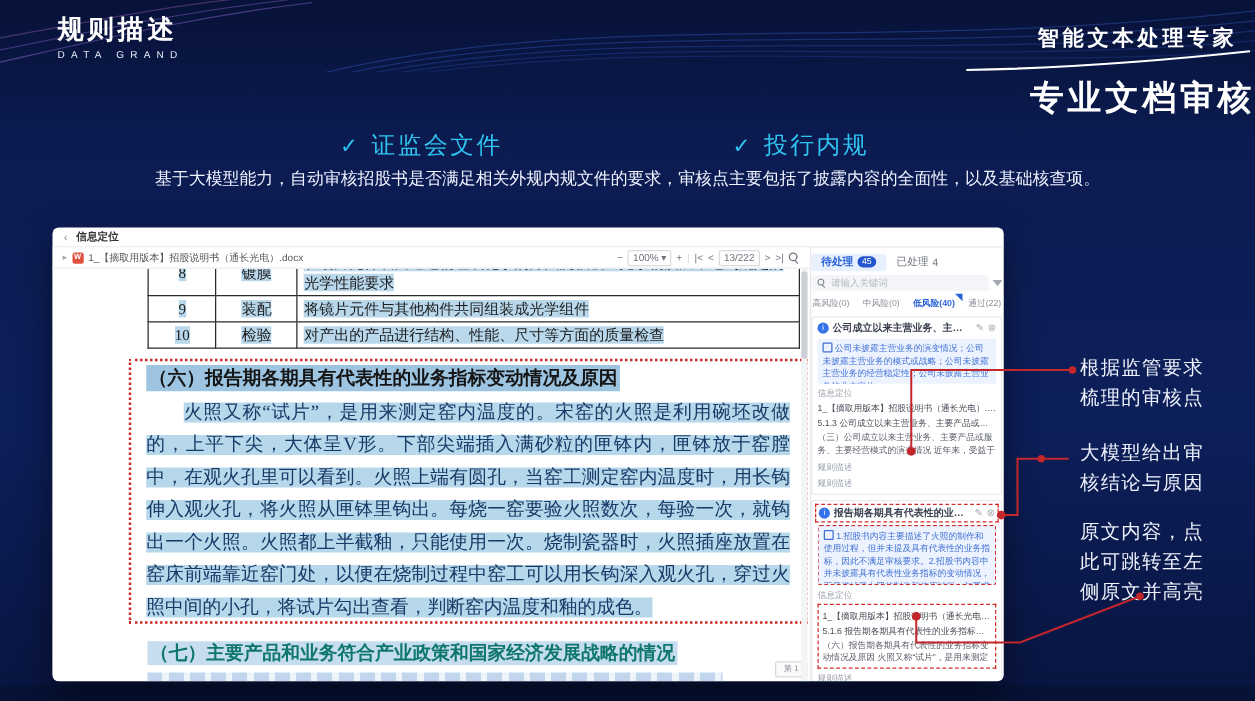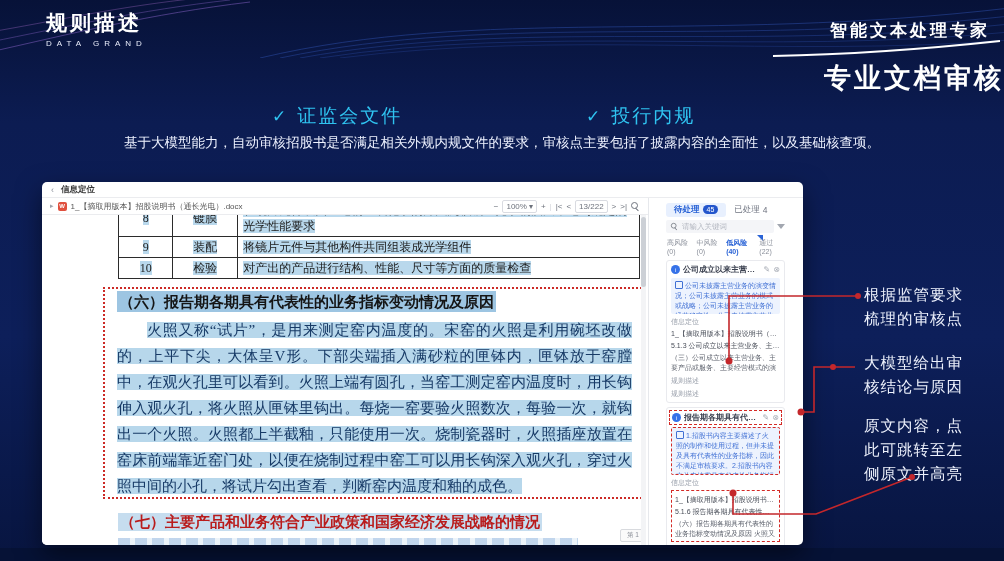--- a/index.html
+++ b/index.html
@@ -45,32 +45,32 @@
   table.doct{border-collapse:collapse;margin:-15px 0 0 76px;width:522px;font-size:12px;line-height:16px;color:#1c1c1c;}
   table.doct td{border:1.5px solid #2b2b2b;padding:2px 5px;}
   td.c-no{width:45px;text-align:center;} td.c-nm{width:56px;text-align:center;} td.c-ds{width:409px;}
   .hl{background:#b9d8ec;}
   .redbox{position:absolute;left:61px;top:73px;width:543px;height:212px;border:2px dotted #cc2a26;
     box-sizing:border-box;padding:4px 12px;}
   .sec6t{font-size:15px;font-weight:bold;color:#151515;font-family:"Liberation Sans","DejaVu Sans",sans-serif;}
   .sec6t span{background:#9dc5e2;padding:2px 2px;}
   .sec6b{margin:5px 0 0;font-size:15px;line-height:26px;text-indent:2em;text-align:justify;color:#173a66;}
   .sec6b span{background:#b7d7eb;}
-  .sec7t{position:absolute;left:76px;top:299px;font-size:15px;font-weight:bold;color:#b91c1c;
-    font-family:Liberation Serif, serif;}
+  .sec7t{position:absolute;left:76px;top:299px;font-size:15px;font-weight:bold;color:#0f766e;
+    font-family:Liberation Sans, sans-serif;}
   .sec7t span{background:#c6ddef;padding:1px 2px;}
   .cutline{position:absolute;left:76px;top:324px;width:460px;height:7px;opacity:.55;
     background:repeating-linear-gradient(90deg,#8fb4de 0 12px,#ddeaf5 12px 17px);}
   .pagebadge{position:absolute;left:578px;top:315px;width:24px;height:11px;border:1px solid #d8dade;background:#fafafa;
     border-radius:2px;font-size:6.5px;color:#8b8f98;display:flex;align-items:center;justify-content:center;
     font-family:"Liberation Sans","DejaVu Sans",sans-serif;}
   .sbar{position:absolute;left:599px;top:0;bottom:0;width:5px;background:#f3f4f6;}
   .sthumb{position:absolute;left:0;top:3px;width:5px;height:70px;background:#ccd0d6;border-radius:3px;}
   
-  .panel{width:154px;border-left:1px solid #e6e8ec;padding:4px 17px;box-sizing:border-box;overflow:hidden;}
+  .panel{width:154px;border-left:1px solid #e6e8ec;padding:4px 0;box-sizing:border-box;overflow:hidden;}
   .tabs{display:flex;align-items:center;height:15px;}
   .tab-a{background:#e8f0fe;border-radius:3px;padding:1px 8px;color:#2a63d6;font-size:8.5px;font-weight:bold;
     display:flex;align-items:center;gap:3px;}
   .pill{background:#2456cc;color:#fff;border-radius:7px;padding:0 4px;font-size:7px;line-height:9px;font-weight:normal;}
   .tab-i{padding:1px 8px;color:#6f7480;font-size:8.5px;display:flex;gap:3px;align-items:center;}
   .srch{margin-top:3px;display:flex;align-items:center;gap:3px;}
   .sin{flex:1;background:#f4f5f8;border-radius:2px;height:13px;display:flex;align-items:center;gap:3px;
     padding:0 4px;font-size:7.5px;color:#b4b8c1;}
   .sin .mag{transform:scale(.8);}
   .funnel{width:0;height:0;border-left:4px solid transparent;border-right:4px solid transparent;border-top:5px solid #a2a7b0;}

